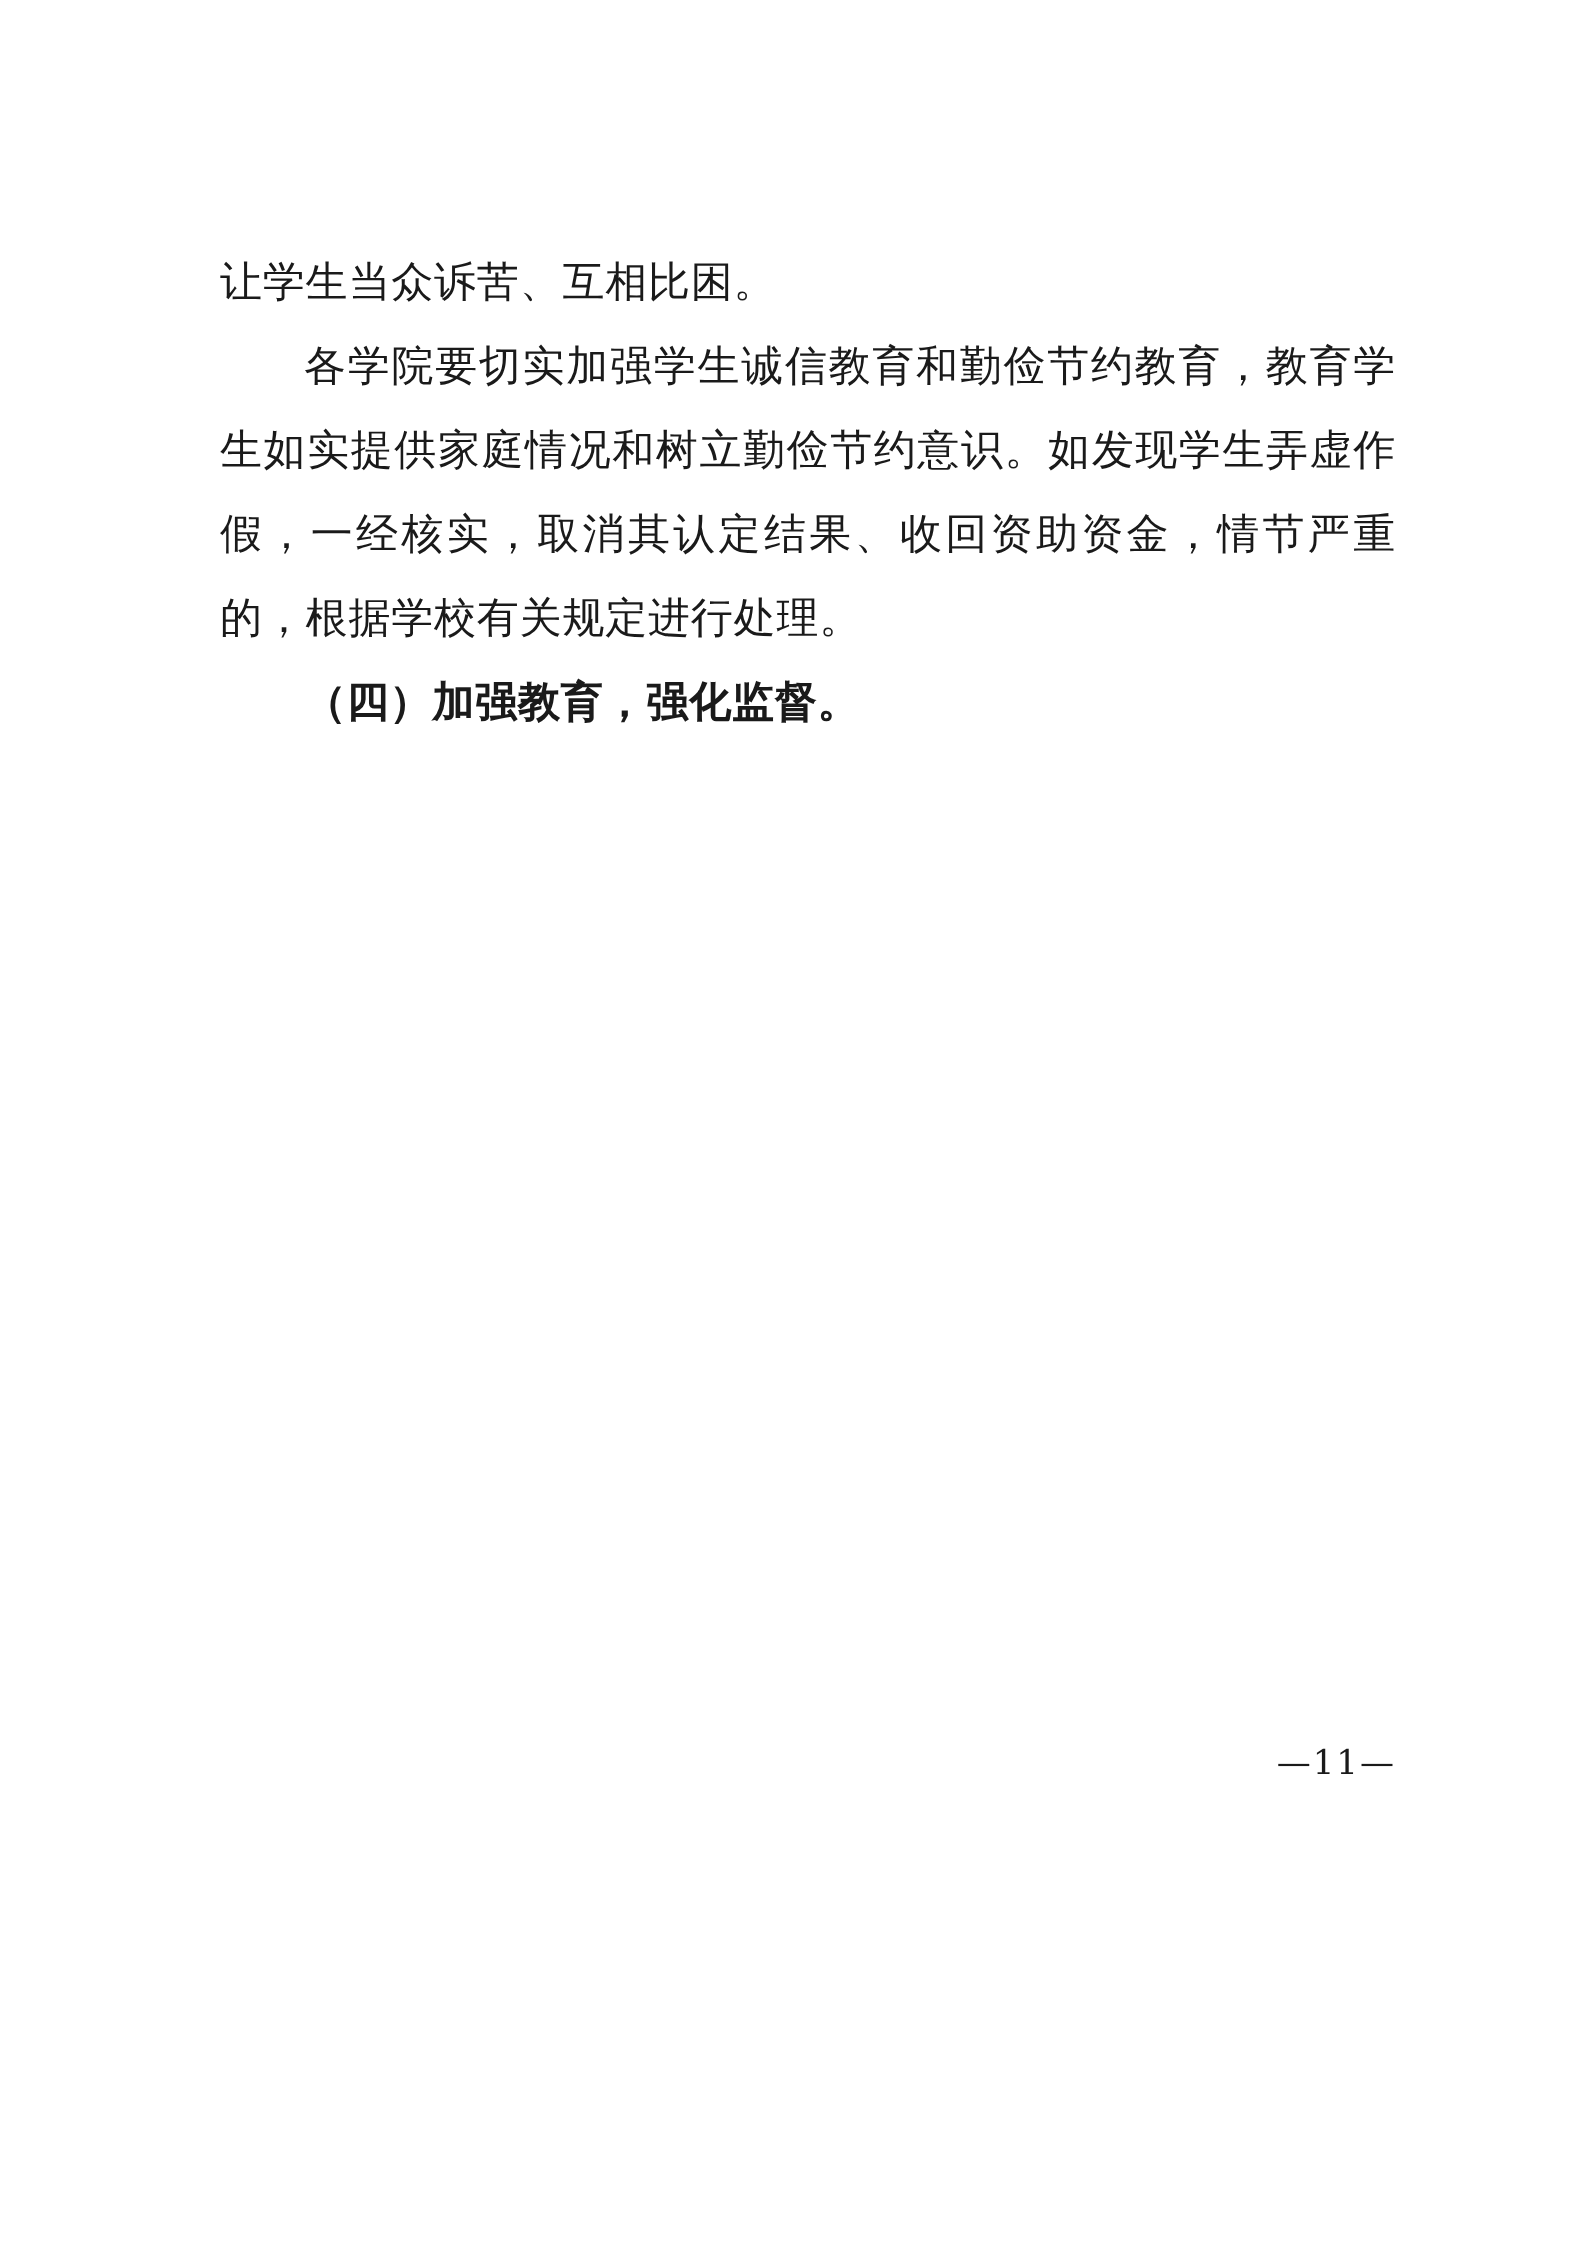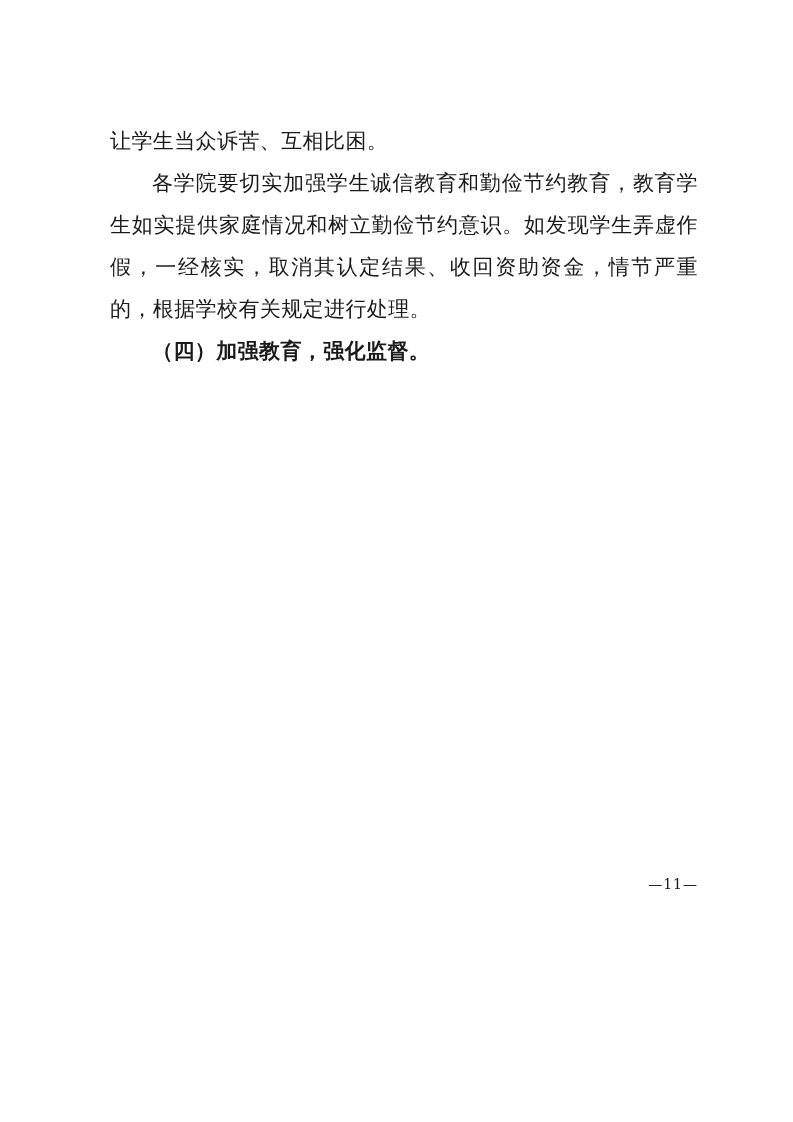--- a/index.html
+++ b/index.html
@@ -46,21 +46,21 @@
   .gap-small {
     height: 0px;
   }
   .page-number {
     position: absolute;
     left: 0;
     right: 0;
     bottom: 58px;
     text-align: right;
     padding-right: 95px;
-    font-size: 14px;
+    font-size: 17px;
     letter-spacing: 1px;
     color: #1a1a1a;
     font-family: "DejaVu Serif", "Liberation Serif", serif;
   }
 </style>
 </head>
 <body>
 
 <div class="page">
   <div class="doc-body">

